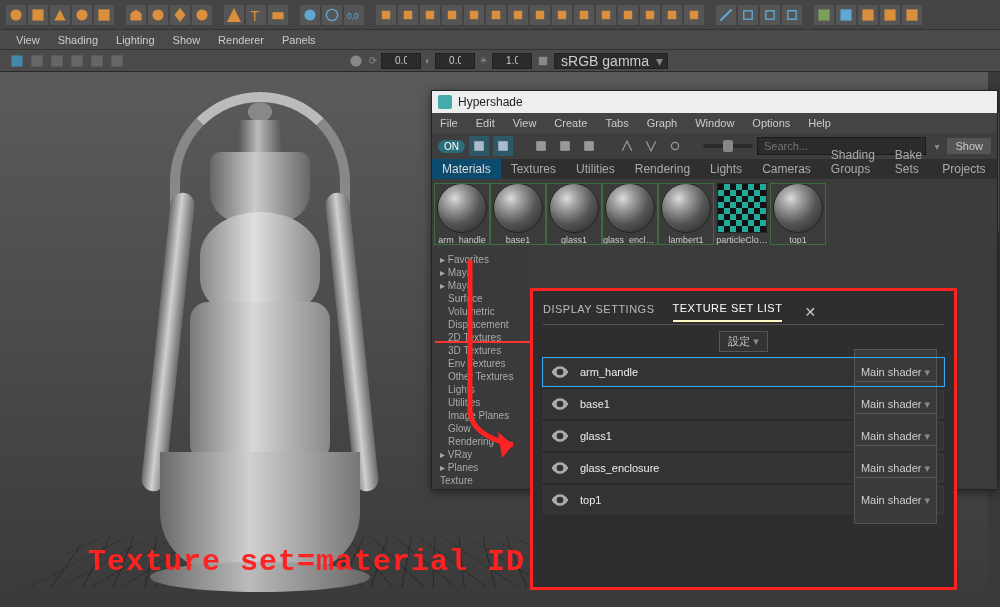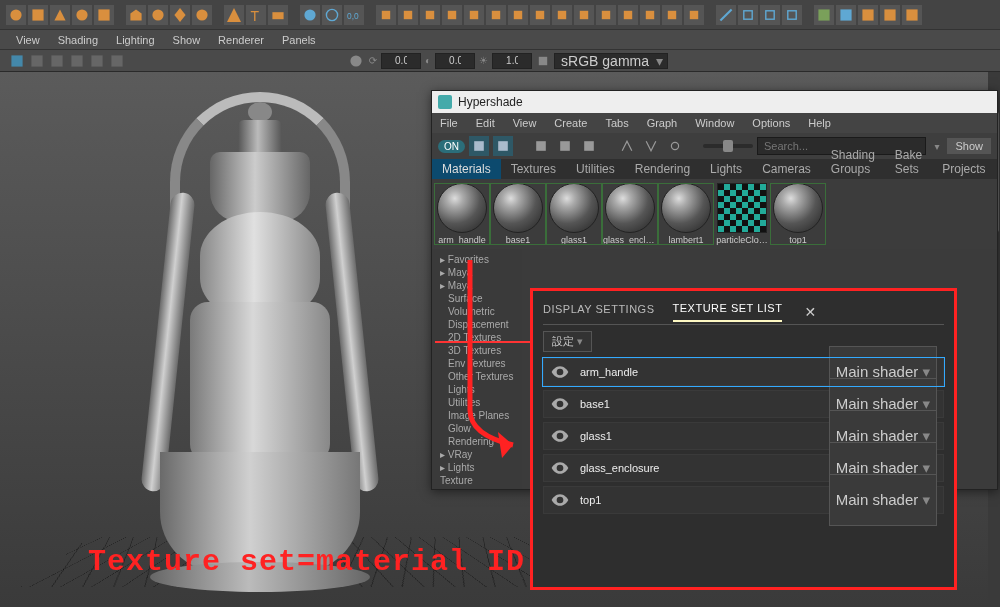--- a/index.html
+++ b/index.html
@@ -85,28 +85,28 @@
   .hs-tree .node{padding:1px 0 1px 6px;white-space:nowrap;cursor:pointer;}
   .hs-tree .node.s{padding-left:14px;}
   .hs-blank{flex:1;background:#3b3b3b;}
 
   
   .anno-panel{position:absolute;left:530px;top:288px;width:427px;height:302px;border:3px solid #f22;background:#2e2e2e;z-index:20;padding:8px 10px;}
   .anno-tabs{display:flex;align-items:center;gap:18px;border-bottom:1px solid #555;height:26px;}
   .anno-tab{font-size:11px;color:#bbb;letter-spacing:.5px;cursor:pointer;padding-bottom:6px;}
   .anno-tab.active{color:#fff;border-bottom:2px solid #fef9c3;}
   .anno-close{font-size:14px;color:#ccc;cursor:pointer;margin-left:4px;}
-  .anno-settings-row{display:flex;justify-content:flex-start;padding:6px 0;}
+  .anno-settings-row{display:flex;justify-content:center;padding:6px 0;}
   .anno-settings{font-size:11px;color:#ccc;border:1px solid #555;background:#333;padding:2px 8px;cursor:pointer;}
   .anno-settings::after{content:" \25BE";color:#888;}
   .ts-row{height:28px;background:#333;display:flex;align-items:center;gap:10px;padding:0 6px;margin-bottom:4px;border:1px solid #3a3a3a;cursor:pointer;}
   .ts-row.selected{outline:1px solid #3af;}
   .ts-row .eye{width:20px;height:20px;fill:#aaa;}
   .ts-row .name{flex:1;color:#eee;font-size:11px;}
-  .ts-row .shader{font-size:15px;color:#ccc;background:#3a3a3a;border:1px solid #555;padding:16px 6px;cursor:pointer;}
+  .ts-row .shader{font-size:11px;color:#ccc;background:#3a3a3a;border:1px solid #555;padding:16px 6px;cursor:pointer;}
   .ts-row .shader::after{content:" \25BE";color:#888;}
 
   
   .caption{position:absolute;left:88px;top:545px;font-family:"Consolas","Courier New",monospace;font-size:30px;font-weight:bold;color:#f22;z-index:30;letter-spacing:1px;}
 
   
   .arrow{position:absolute;z-index:25;pointer-events:none;}
 
   
   .vscroll{position:absolute;right:0;top:72px;bottom:0;width:12px;background:#3a3a3a;}
@@ -526,21 +526,21 @@
         <div class="node s">2D Textures</div>
         <div class="node s">3D Textures</div>
         <div class="node s">Env Textures</div>
         <div class="node s">Other Textures</div>
         <div class="node s">Lights</div>
         <div class="node s">Utilities</div>
         <div class="node s">Image Planes</div>
         <div class="node s">Glow</div>
         <div class="node s">Rendering</div>
         <div class="node">▸ VRay</div>
-        <div class="node">▸ Lights</div>
+        <div class="node">▸ Planes</div>
         <div class="node">Texture</div>
         <div class="node">Light</div>
       </div>
     <div class="hs-blank"></div>
   </div>
 </div>
 
 <div class="anno-panel">
   <div class="anno-tabs">
     <div class="anno-tab">DISPLAY SETTINGS</div>

